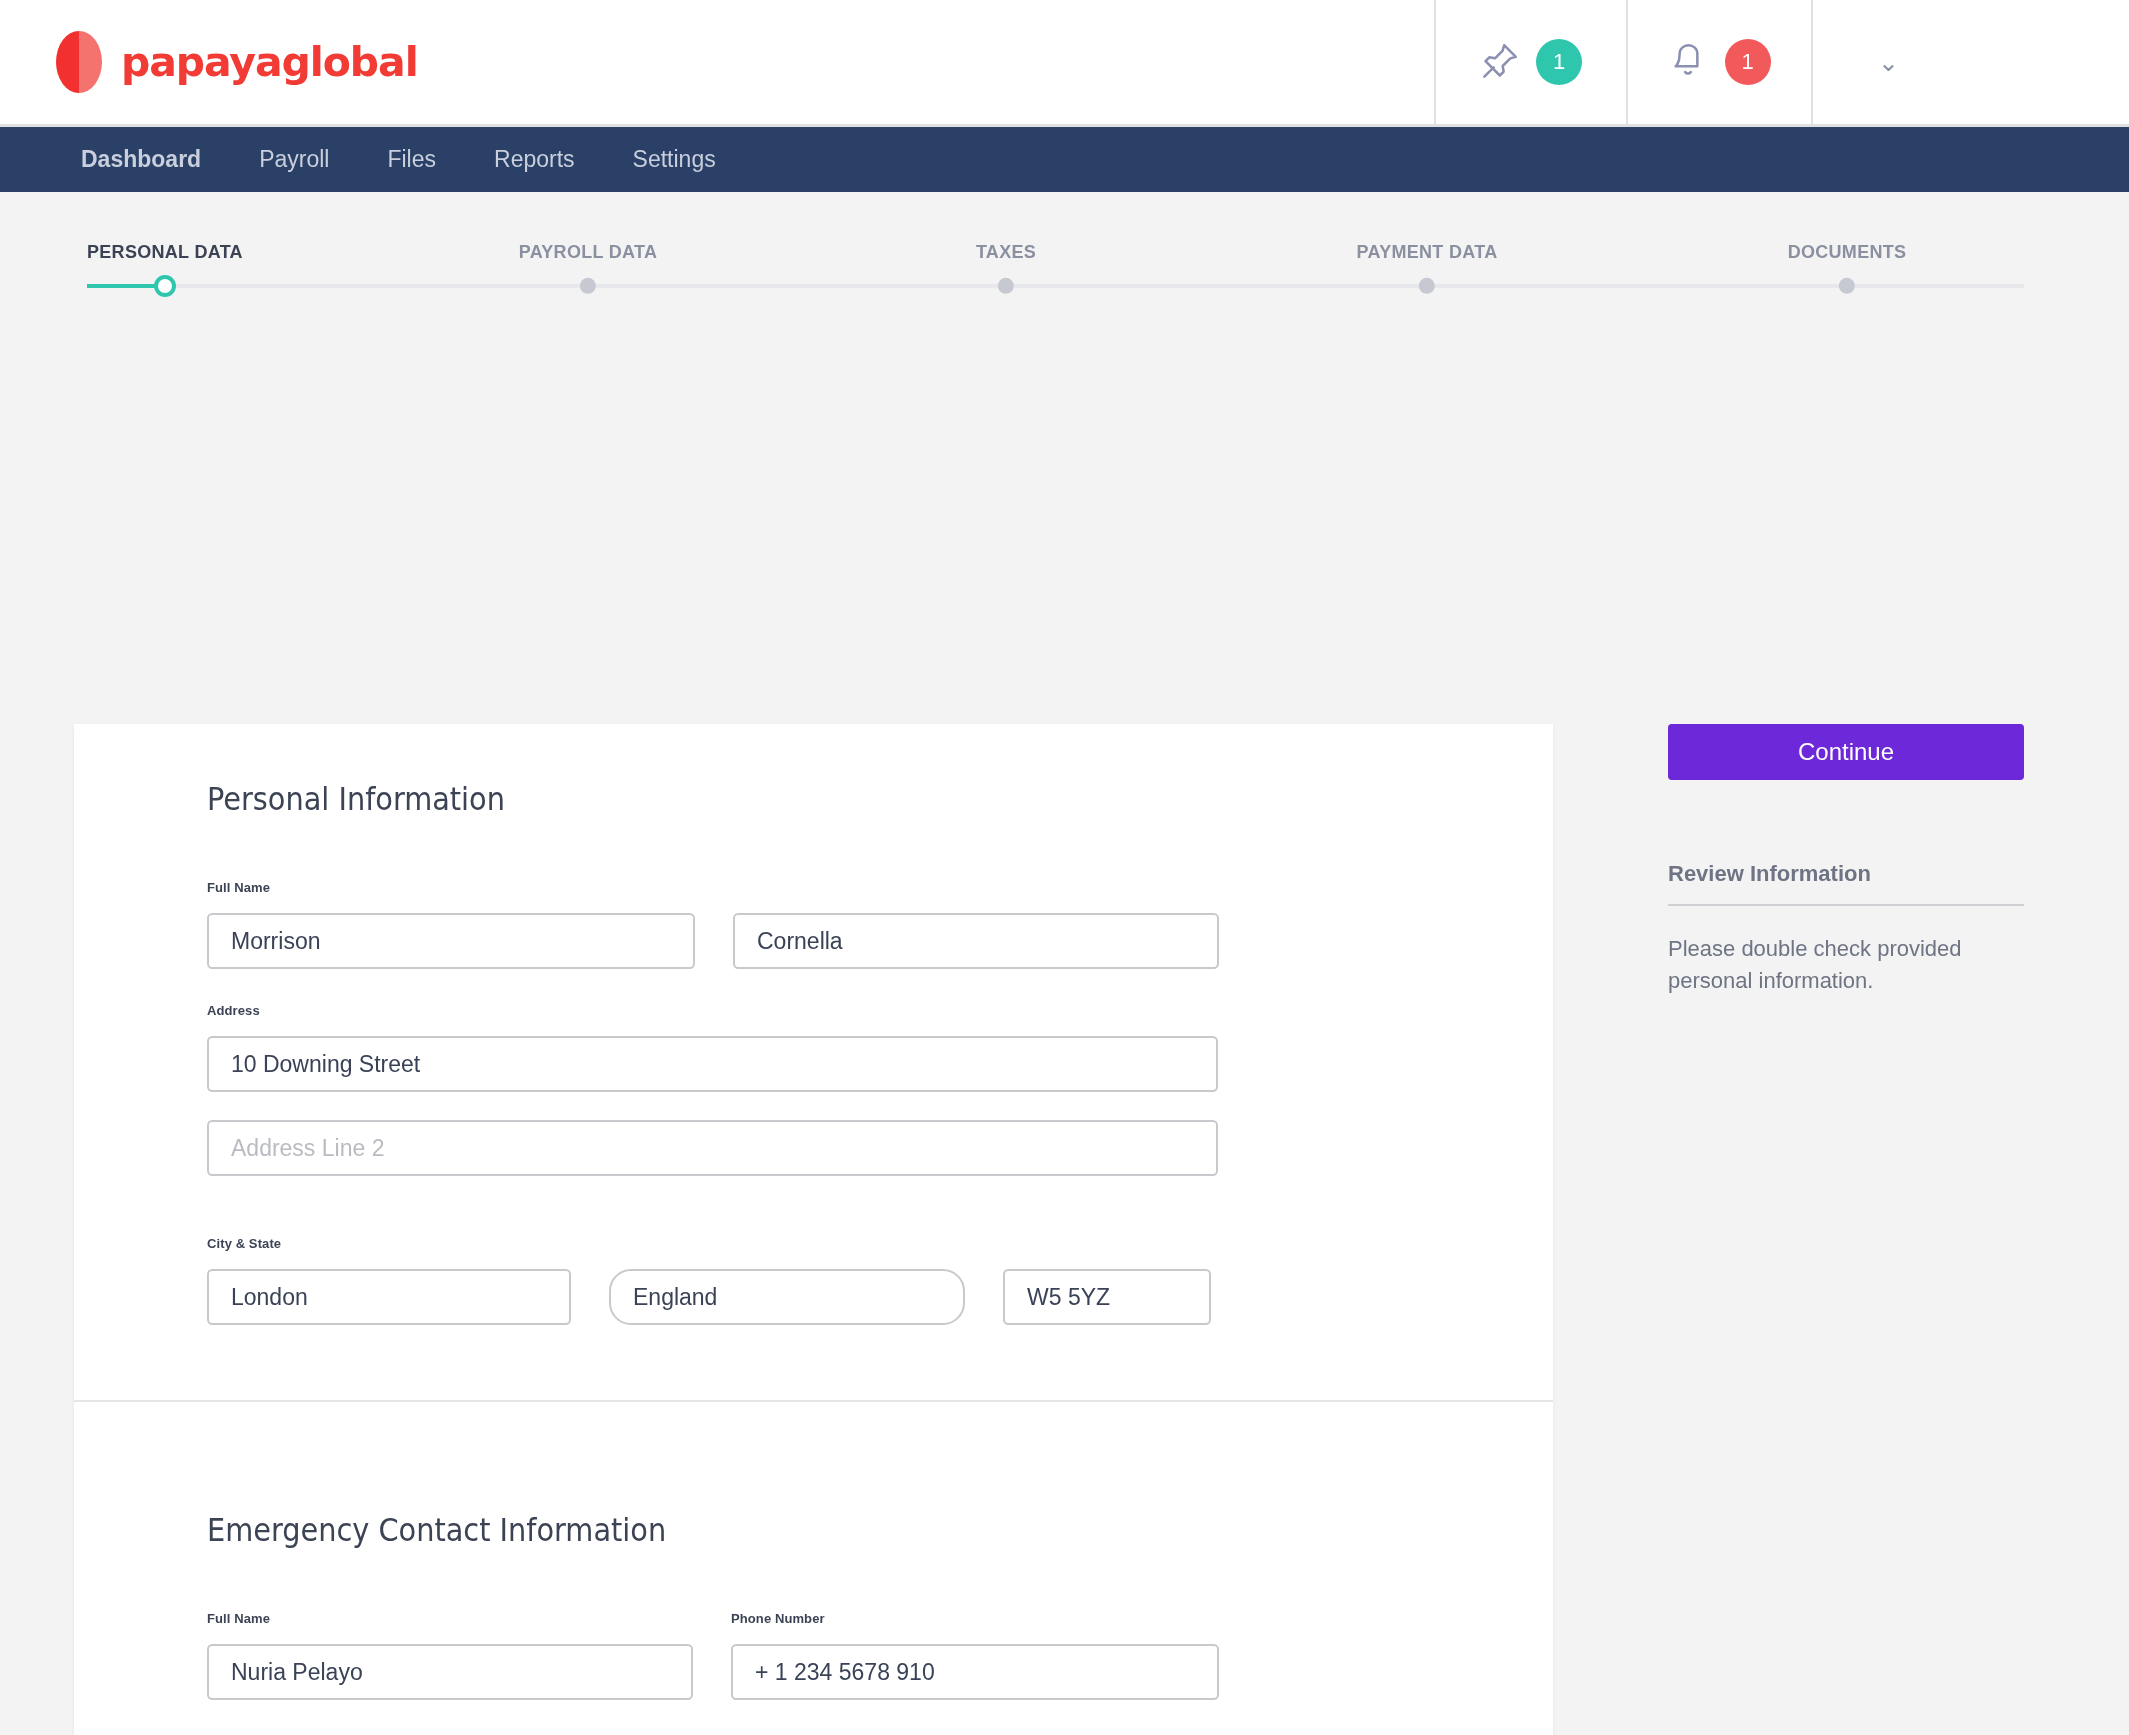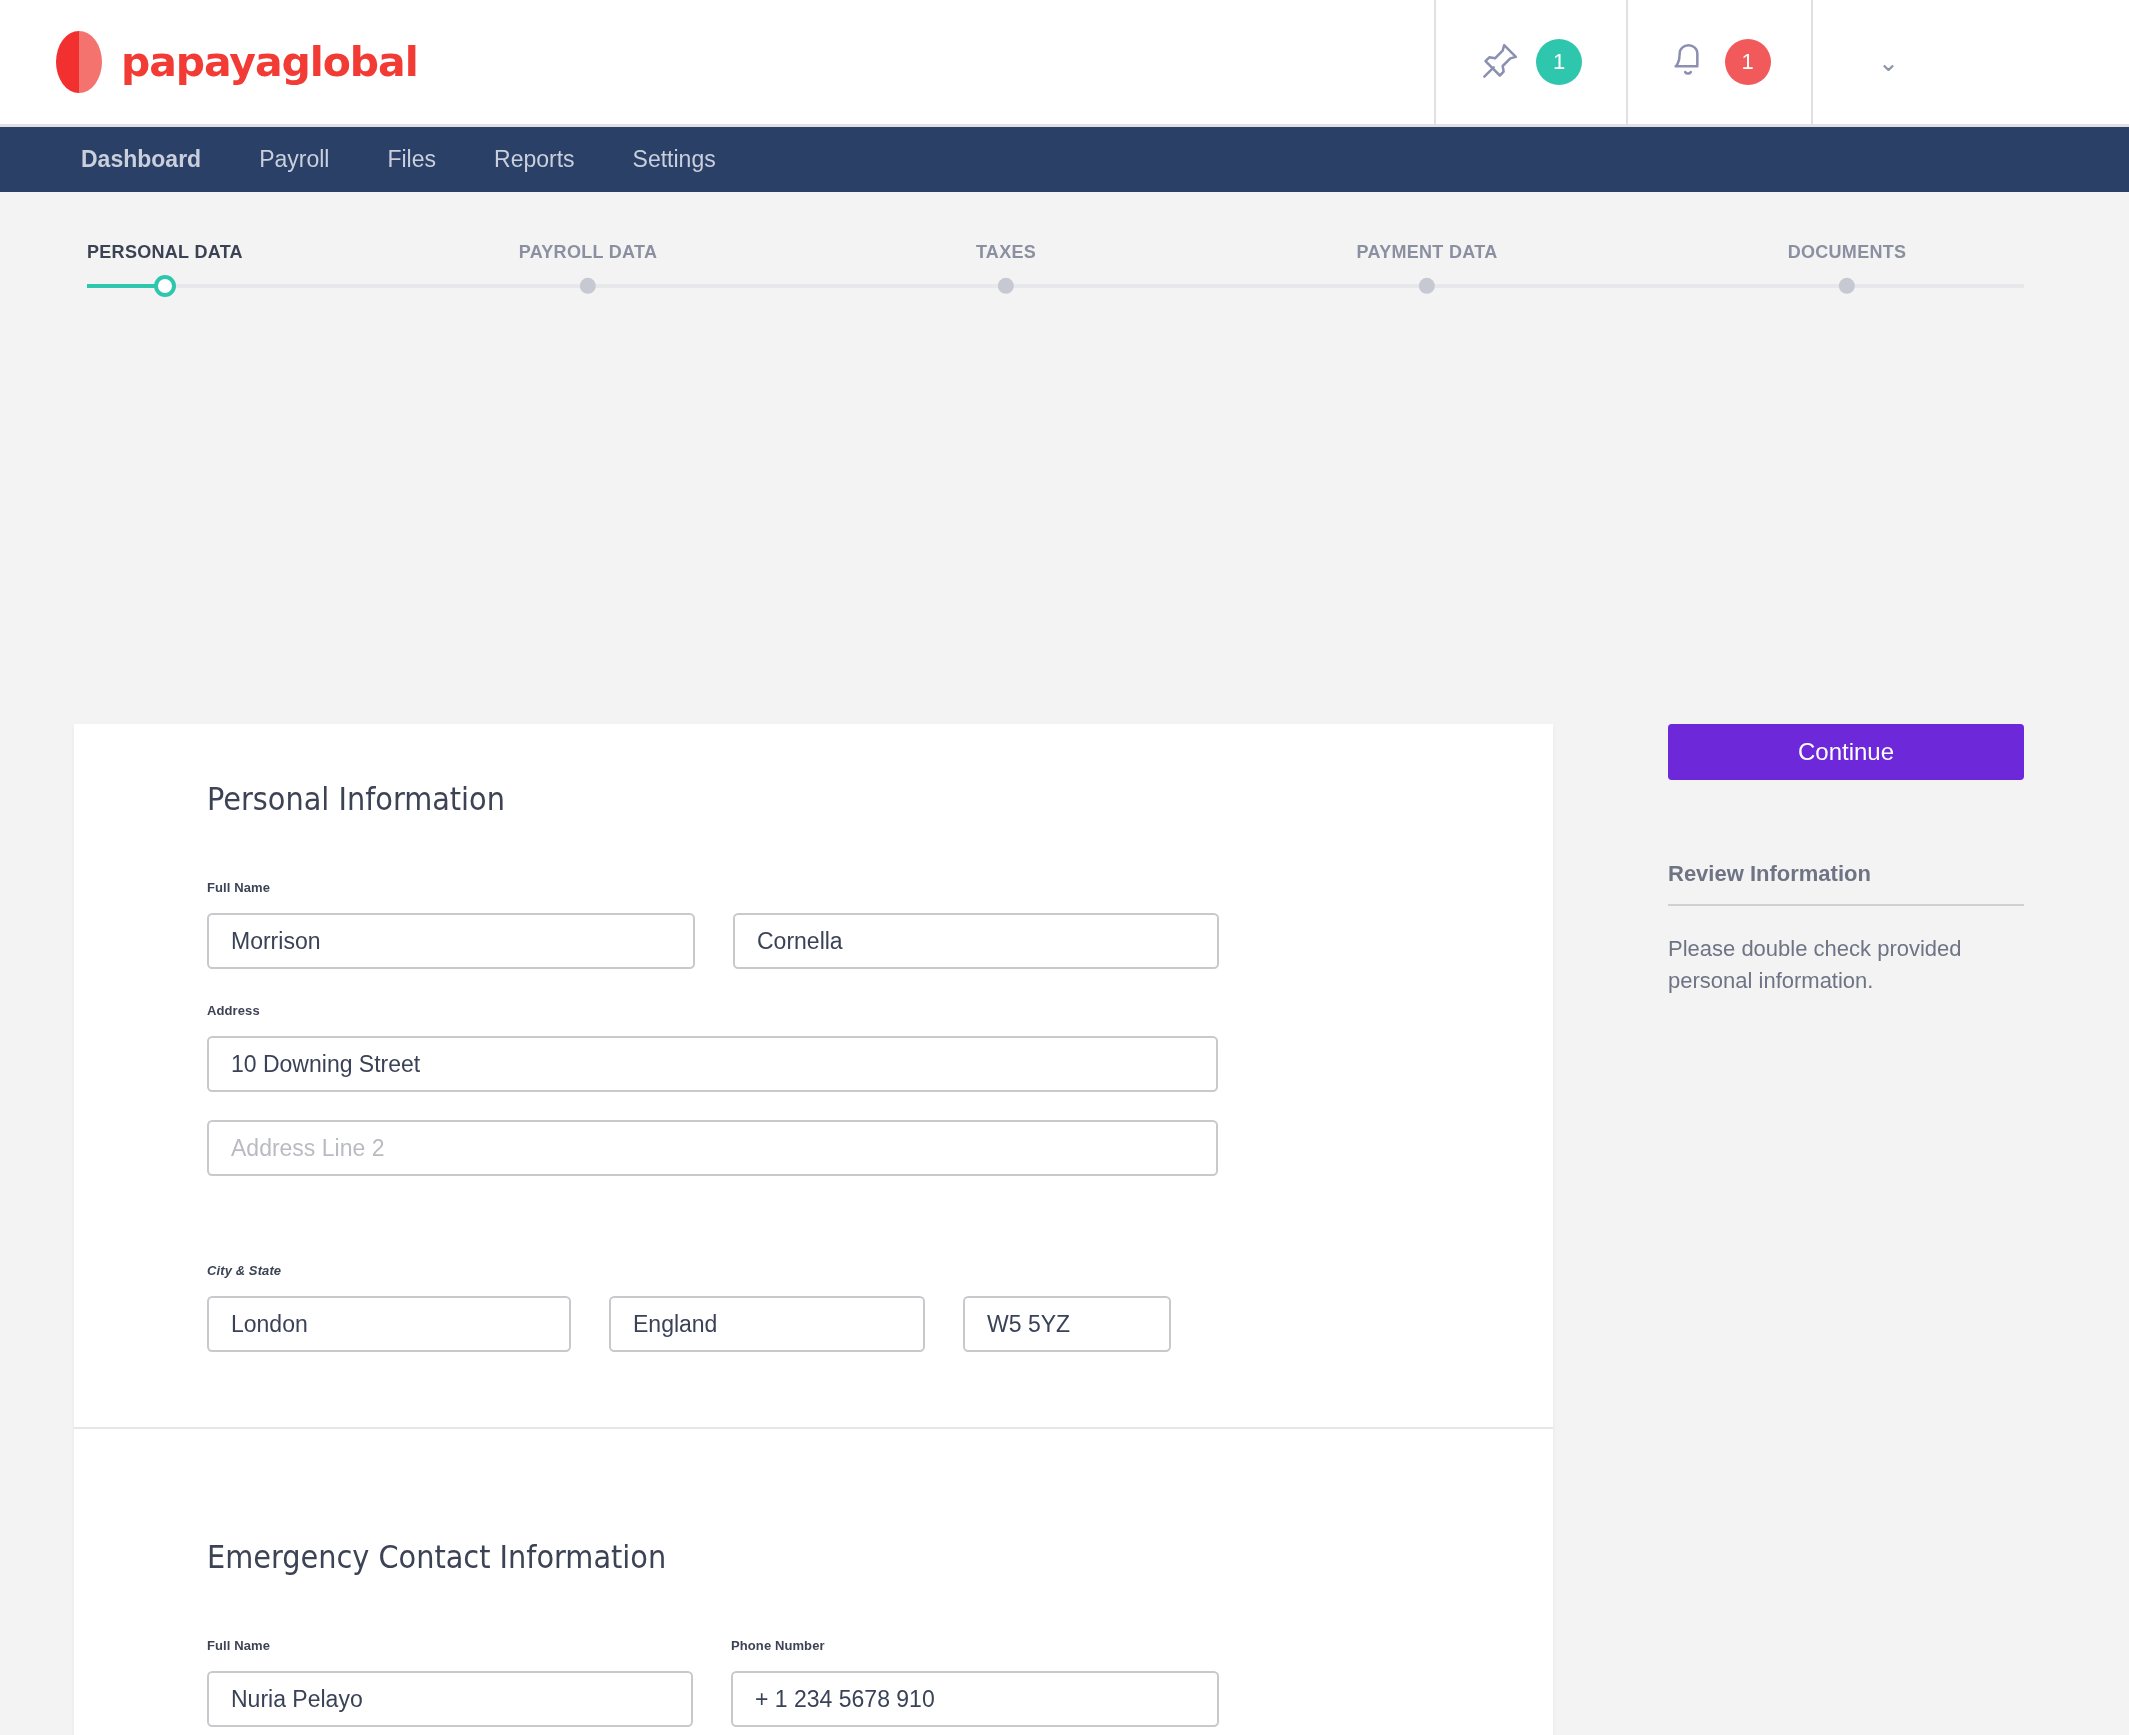--- a/index.html
+++ b/index.html
@@ -325,24 +325,24 @@
         </div>
 
         <div class="field-label" style="margin-top:34px;">Address</div>
         <div style="margin-top:18px;">
           <div class="input" style="width:1011px;">10 Downing Street</div>
         </div>
         <div style="margin-top:28px;">
           <div class="input placeholder" style="width:1011px;">Address Line 2</div>
         </div>
 
-        <div class="field-label" style="margin-top:87px;font-style:italic;">City &amp; State</div>
+        <div class="field-label" style="margin-top:60px;">City &amp; State</div>
         <div class="row" style="margin-top:18px; gap:38px;">
           <div class="input" style="width:364px;">London</div>
-          <div class="input" style="width:316px;">England</div>
+          <div class="input" style="width:356px;border-radius:22px;">England</div>
           <div class="input" style="width:208px;">W5 5YZ</div>
         </div>
       </div>
     </div>
 
     <div class="divider"></div>
 
     <div class="section">
       <div class="section-inner" style="padding-top:109px; padding-bottom:67px;">
         <div class="section-title">Emergency Contact Information</div>

